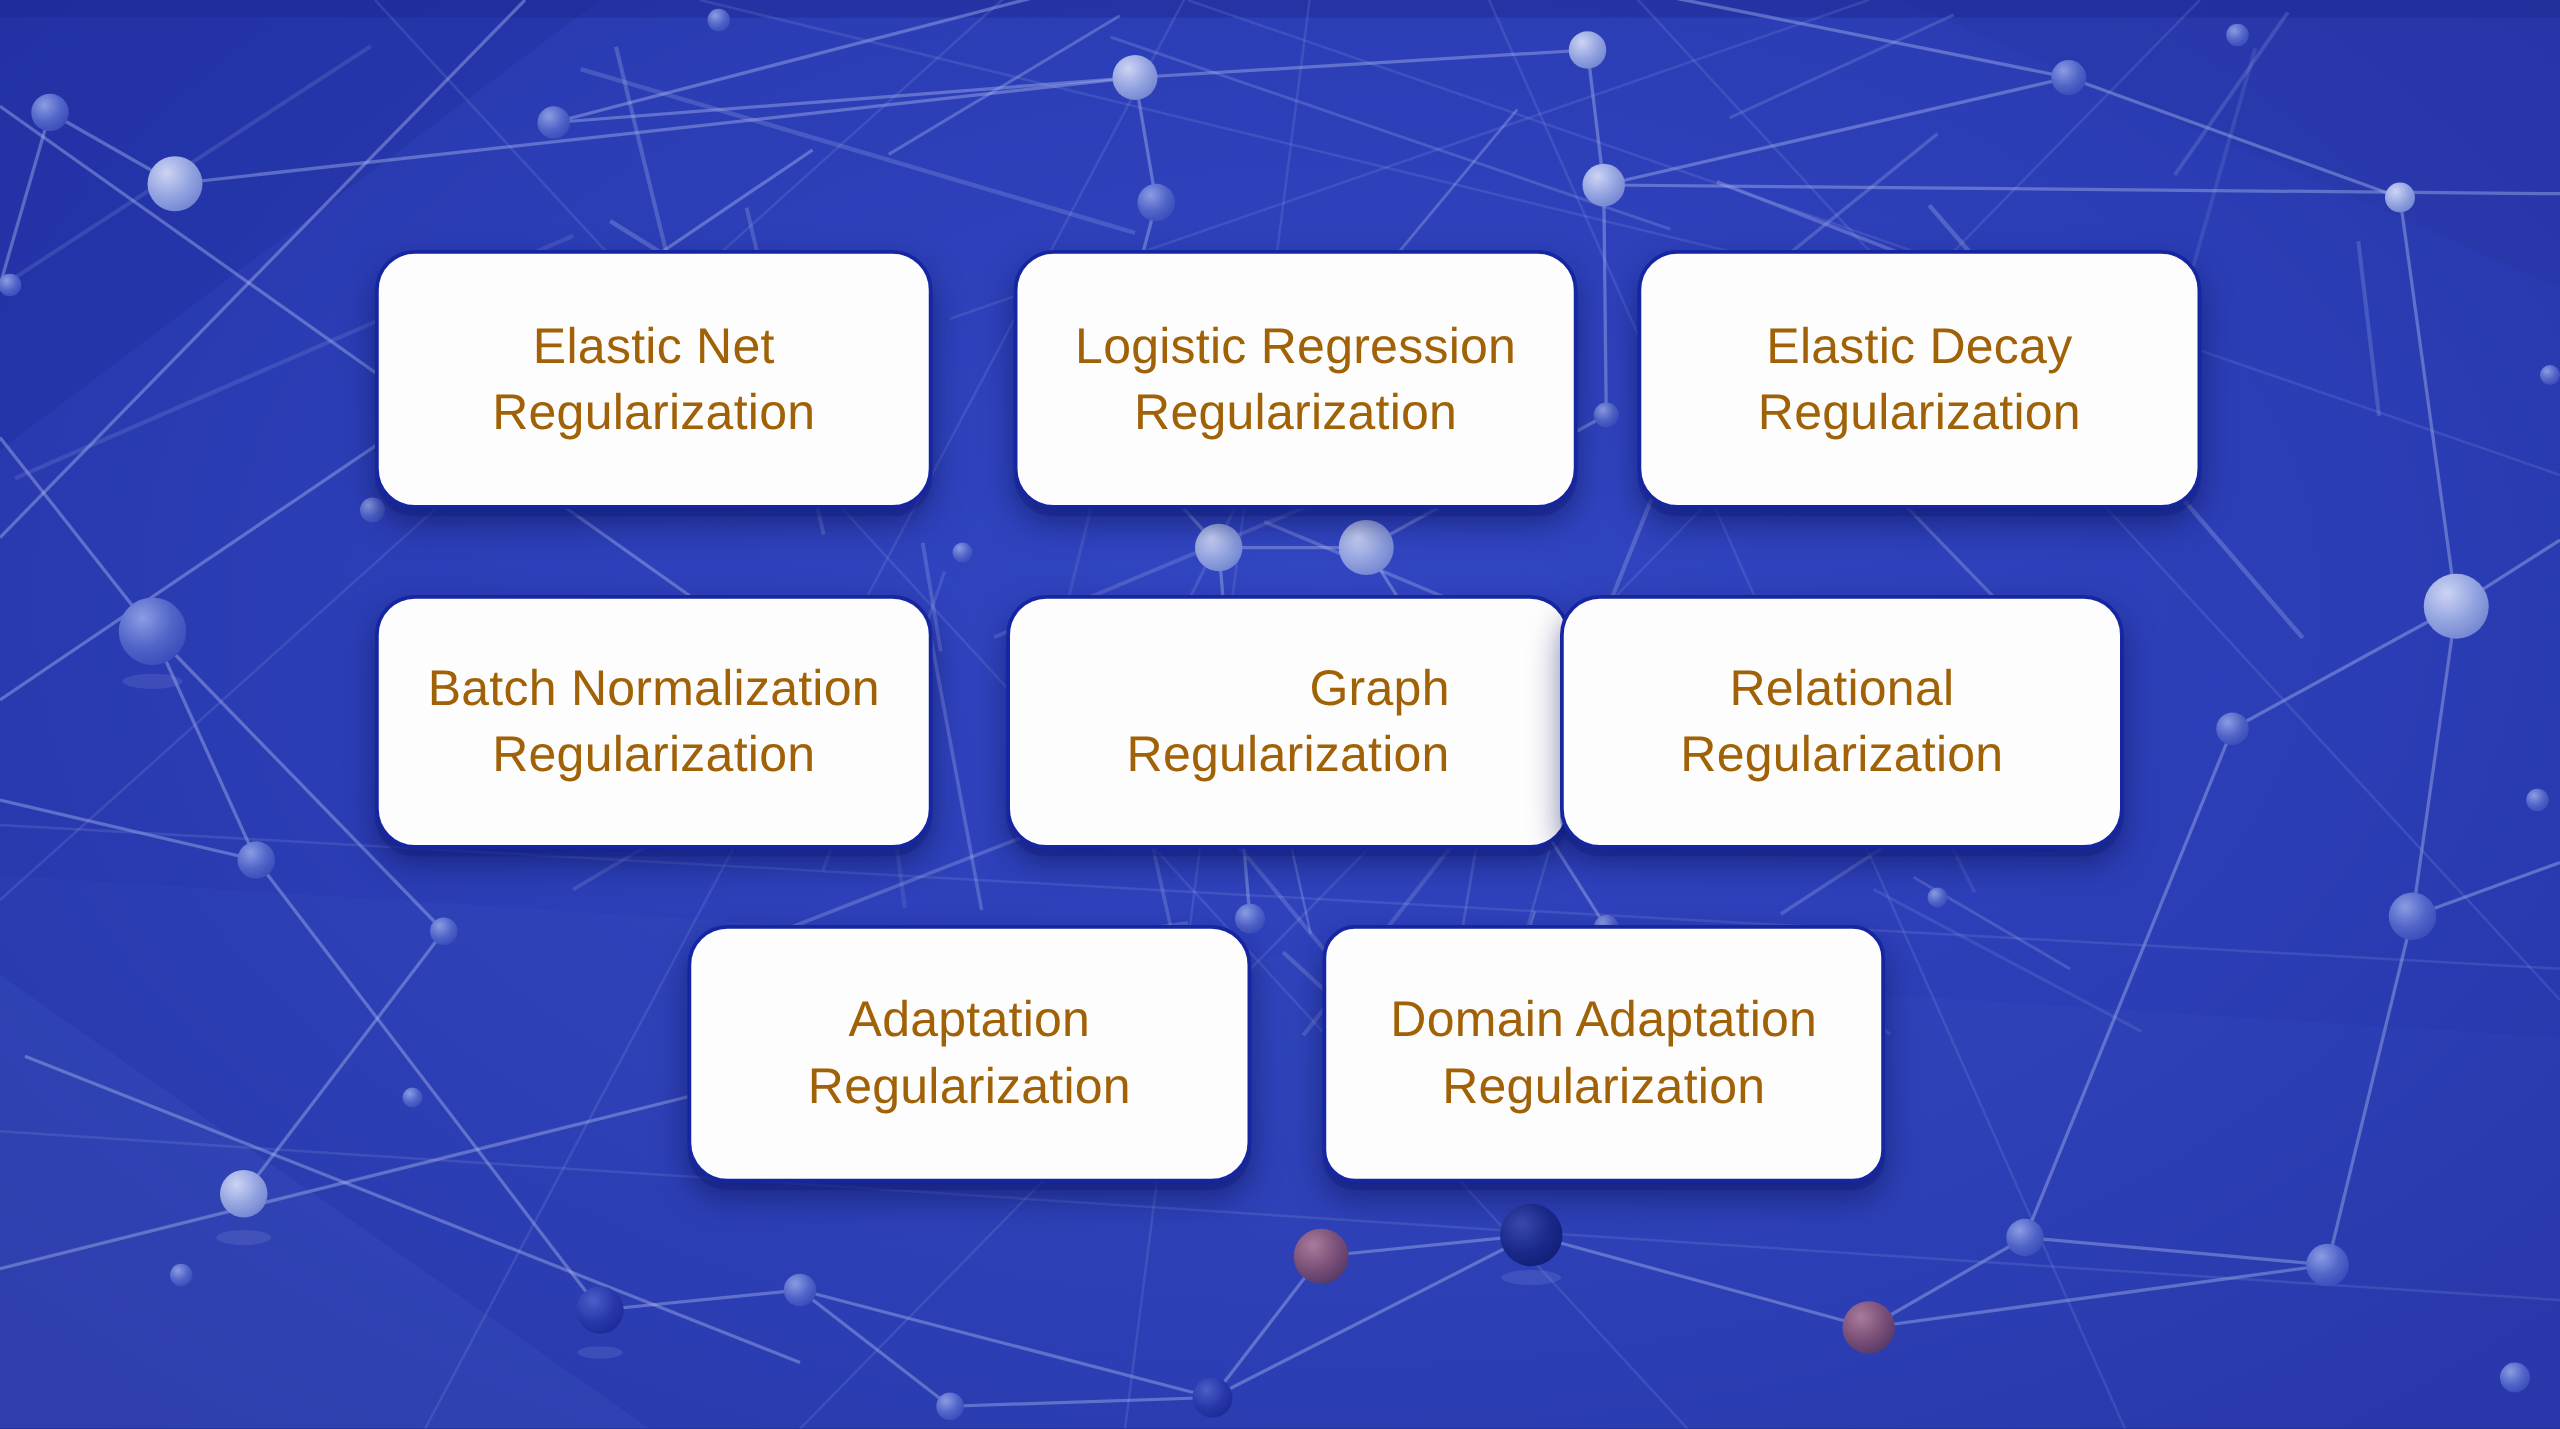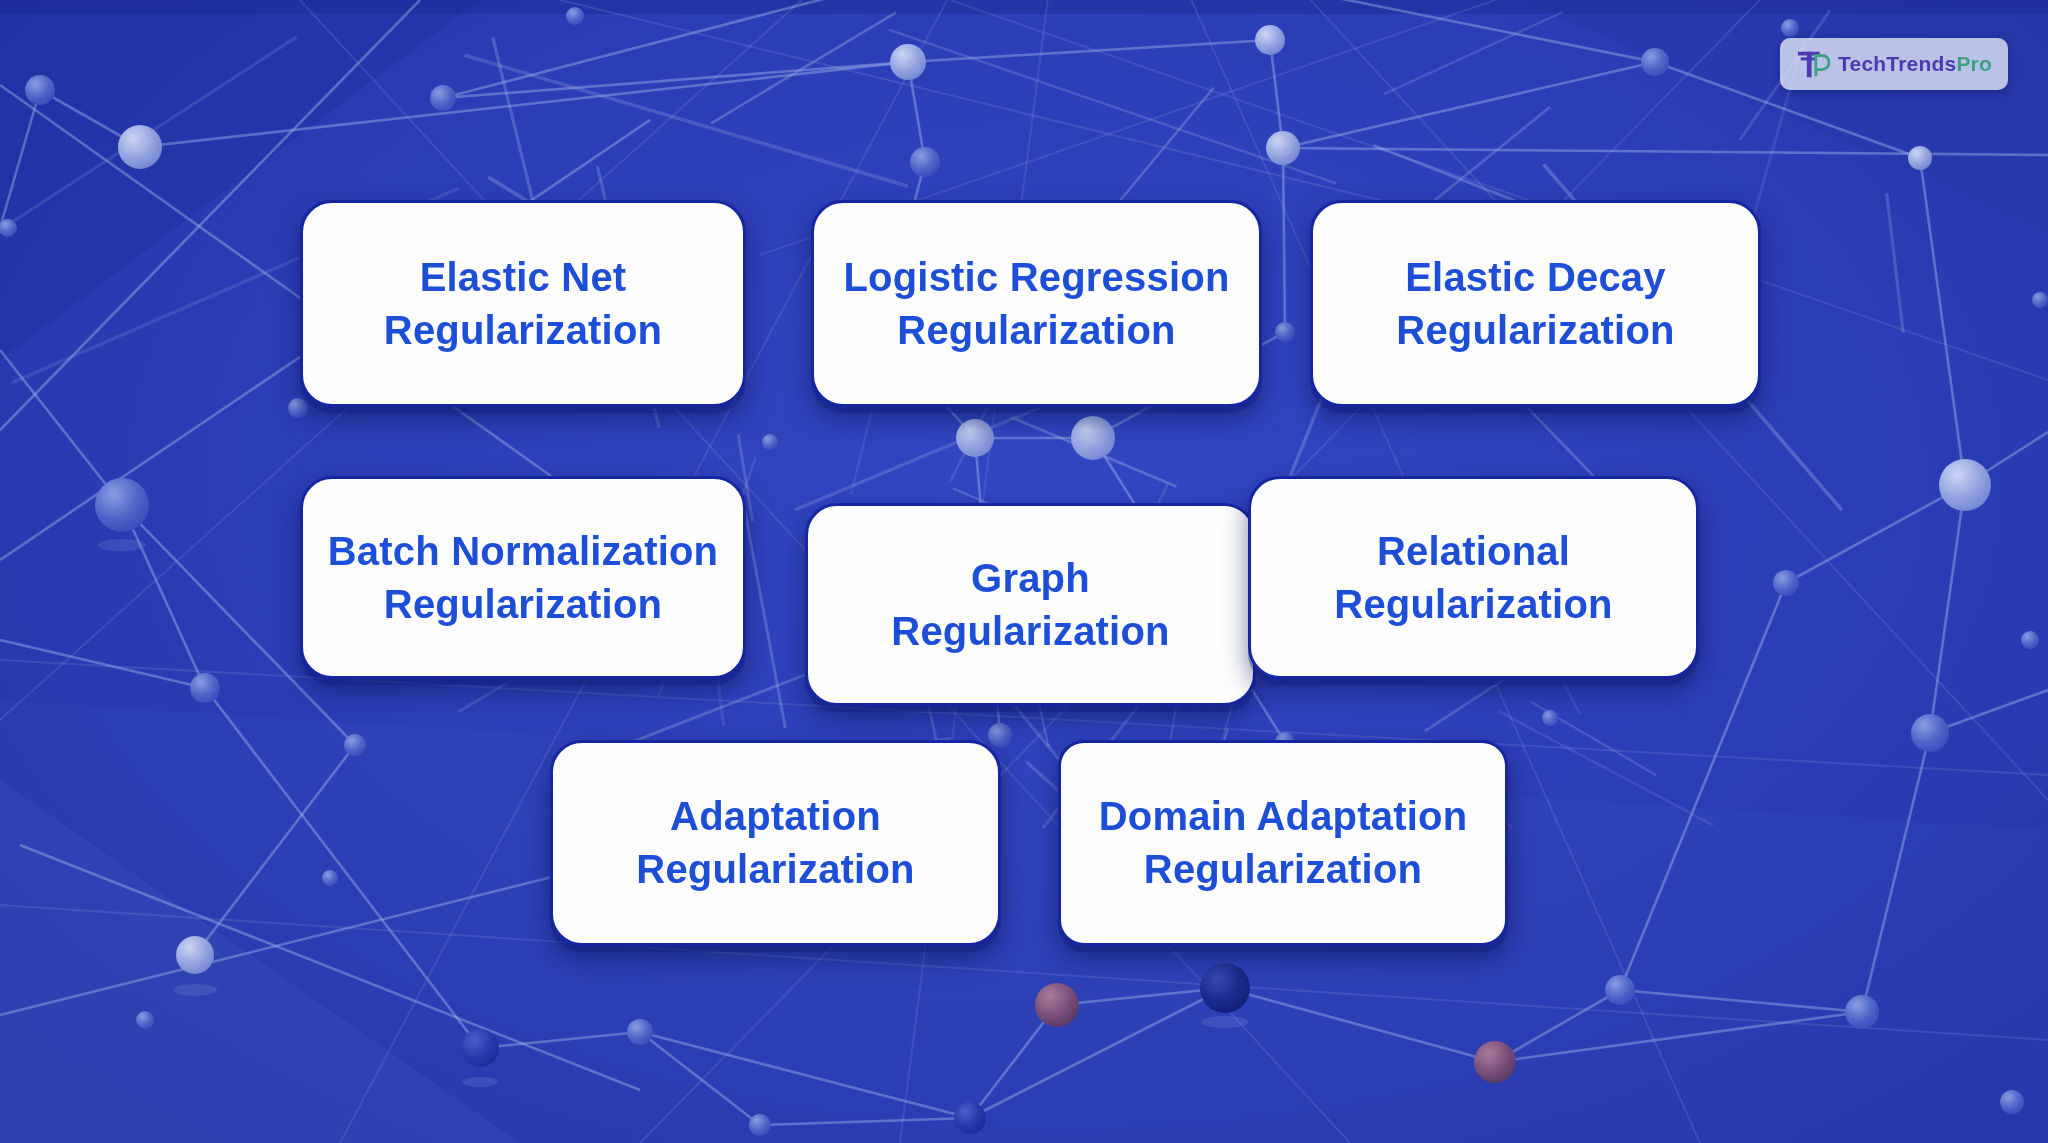--- a/index.html
+++ b/index.html
@@ -8,28 +8,28 @@
     background:radial-gradient(ellipse at 52% 42%, #3246c2 0%, #2c3eb6 52%, #2433a5 100%);
     font-family:"Liberation Sans","DejaVu Sans",sans-serif;
   }
   svg.bg{position:absolute;inset:0;display:block;}
   .card{
     position:absolute;background:#fdfdfe;border:3px solid #1626a2;border-radius:32px;
     box-shadow:0 6px 0 rgba(18,30,130,.40), 0 12px 24px rgba(8,16,80,.50);
     display:flex;align-items:center;justify-content:center;text-align:center;
   }
   .card-label{
-    white-space:pre-line;color:#1d4ed8;font-size:40px;line-height:1.32;
-    font-weight:700;letter-spacing:.2px;
+    white-space:pre-line;color:#a16207;font-size:40px;line-height:1.32;
+    font-weight:400;letter-spacing:.2px;
   }
   .c1{left:300px;top:200px;width:440px;height:201px;}
   .c2{left:811px;top:200px;width:445px;height:201px;}
   .c3{left:1310px;top:200px;width:445px;height:201px;}
   .c4{left:300px;top:476px;width:440px;height:197px;}
-  .c5{left:805px;top:503px;width:445px;height:197px;}
+  .c5{left:805px;top:476px;width:445px;height:197px;text-align:right;}
   .c6{left:1248px;top:476px;width:445px;height:197px;}
   .c7{left:550px;top:740px;width:445px;height:200px;}
   .c8{left:1058px;top:740px;width:444px;height:200px;border-radius:26px;}
   .logo{
     position:absolute;right:40px;top:38px;height:52px;padding:0 16px;
     background:rgba(224,229,246,.80);border-radius:10px;
     display:flex;align-items:center;gap:8px;
     box-shadow:0 3px 8px rgba(10,18,80,.35);
   }
   .logo-text{font-size:21px;font-weight:bold;letter-spacing:.2px;}
@@ -264,25 +264,14 @@
   </div>
   <div class="card c7">
     <div class="card-label">Adaptation
 Regularization</div>
   </div>
   <div class="card c8">
     <div class="card-label">Domain Adaptation
 Regularization</div>
   </div>
 
-  <div class="logo">
-    <svg width="34" height="34" viewBox="0 0 36 36" aria-hidden="true">
-      <rect x="2" y="5" width="23" height="4" fill="#4b3ab1"></rect>
-      <rect x="5" y="11" width="17" height="3.2" fill="#4b3ab1"></rect>
-      <rect x="11.5" y="5" width="5" height="27" fill="#4b3ab1"></rect>
-      <path d="M21 31 V9 h6.5 a7.5 7.5 0 0 1 0 15 H21" fill="none" stroke="#3fa183" stroke-width="3"></path>
-    </svg>
-    <span class="logo-text">
-      <span id="logo-primary" style="color: rgb(75, 58, 177);">TechTrends</span><span id="logo-suffix" style="color: rgb(63, 161, 131);">Pro</span>
-    </span>
-  </div>
 
 </div>
 
 </body></html>

